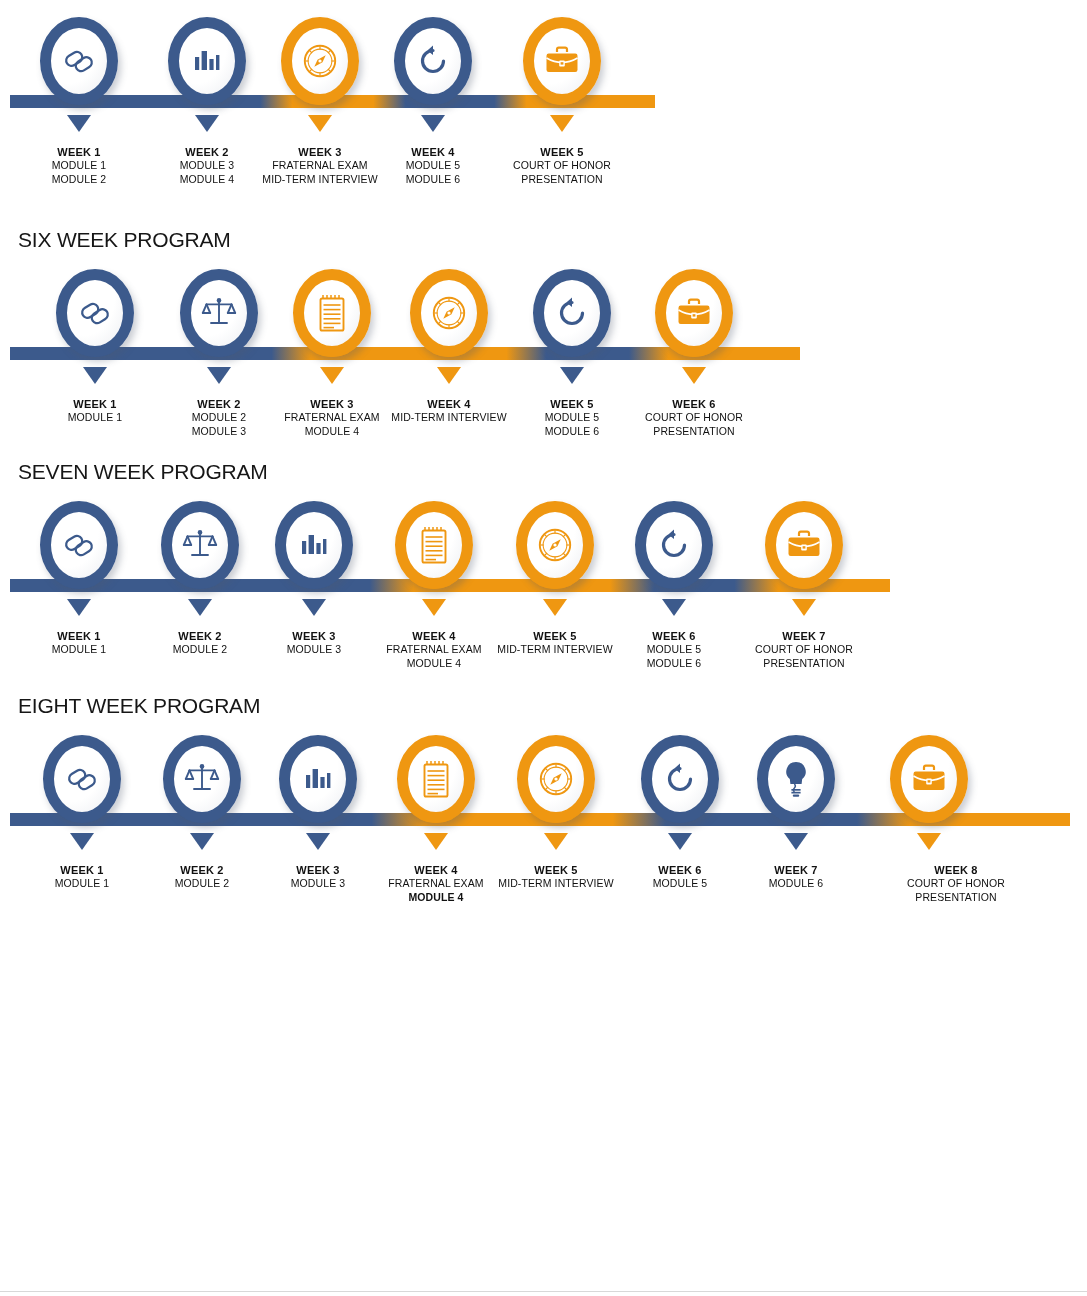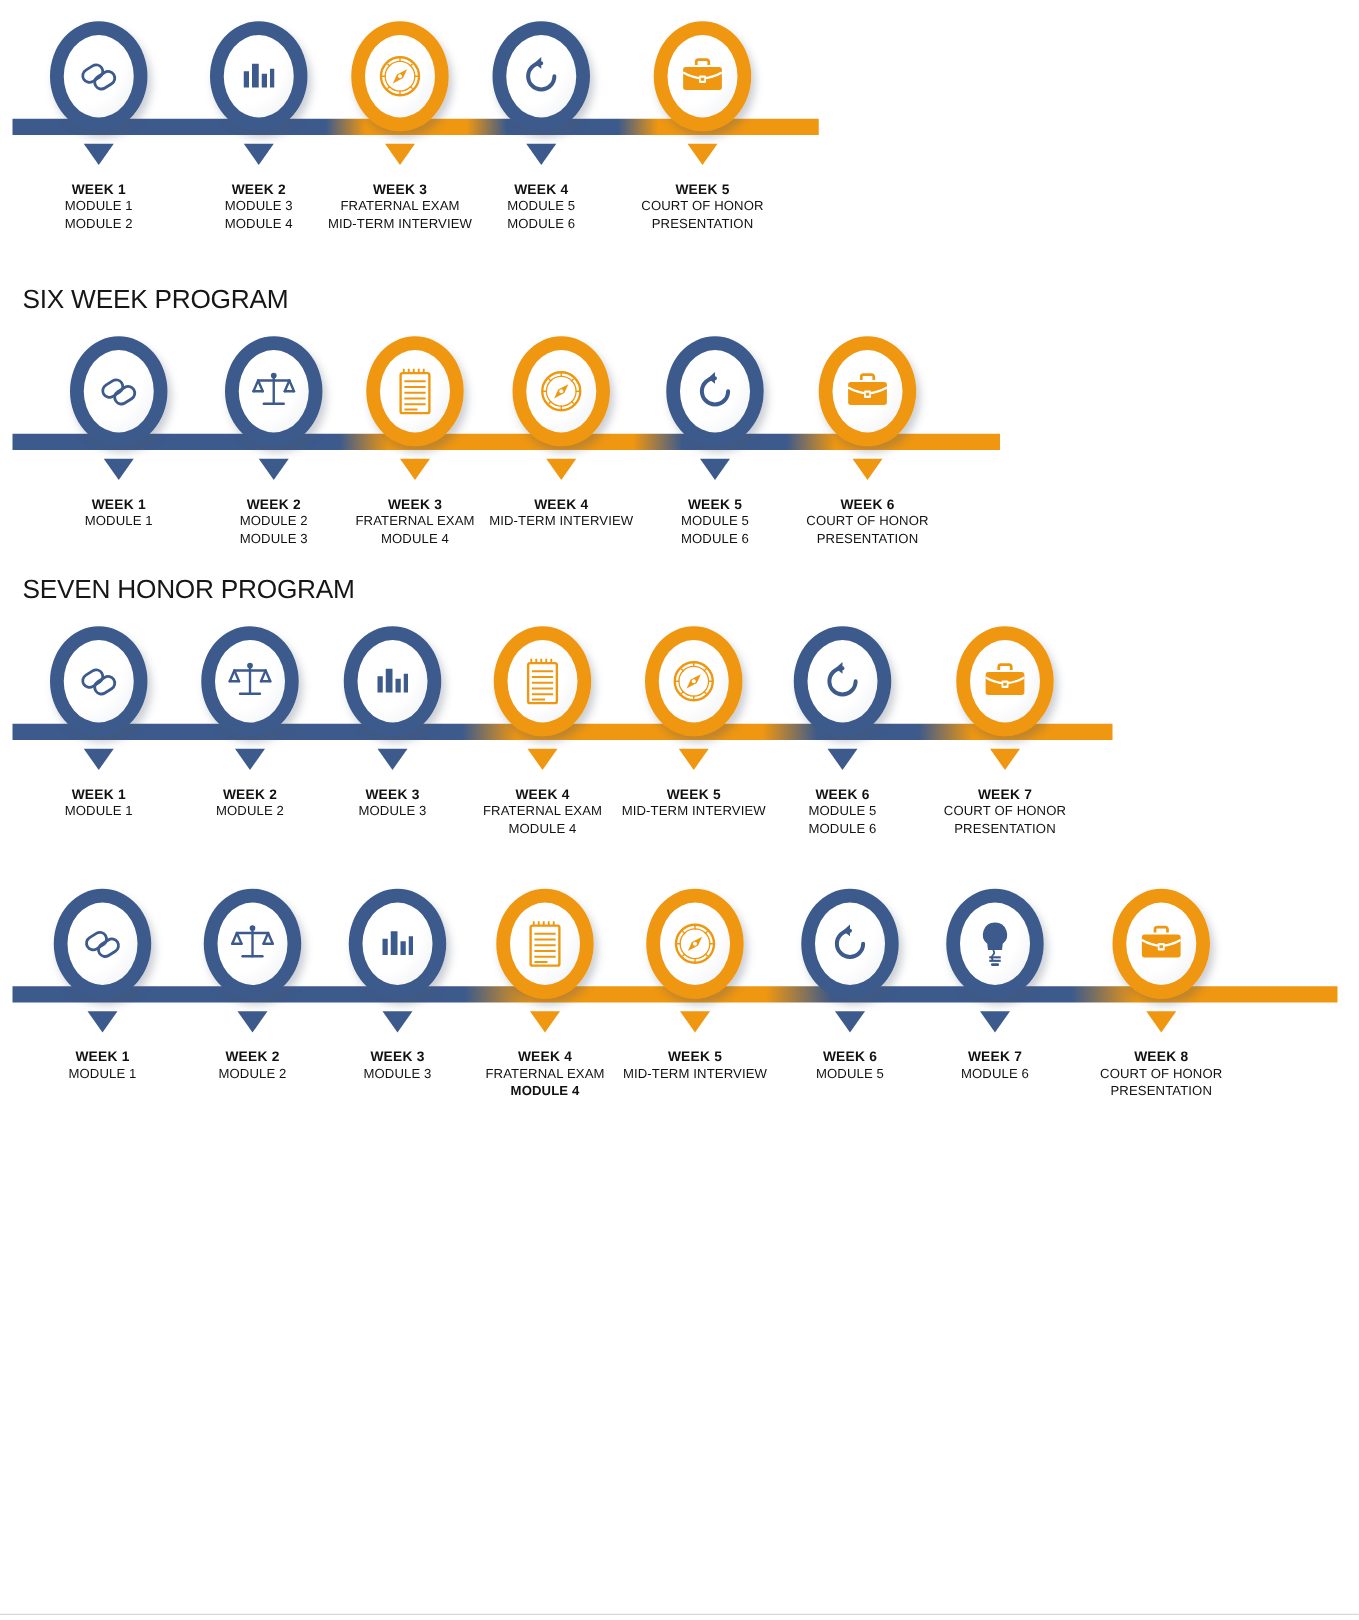--- a/index.html
+++ b/index.html
@@ -354,21 +354,21 @@
             <div class="ln">MODULE 6</div>
           </div>
           <div class="label" style="width: 190px; left: 599px;">
             <div class="wk">WEEK 6</div>
             <div class="ln">COURT OF HONOR</div>
             <div class="ln">PRESENTATION</div>
           </div>
         </div>
       </div>
       <div class="program" style="position: absolute; left: 0px; top: 460px; width: 1087px;">
-        <div class="program-title">SEVEN HONOR PROGRAM</div>
+        <div class="program-title">SEVEN WEEK PROGRAM</div>
         <div class="band">
           <div class="rail" style="width: 880px; background: linear-gradient(to right, rgb(60, 90, 140) 0%, rgb(60, 90, 140) 14.22%, rgb(60, 90, 140) 19.22%, rgb(60, 90, 140) 27.57%, rgb(60, 90, 140) 32.57%, rgb(60, 90, 140) 40.86%, rgb(239, 151, 17) 45.86%, rgb(239, 151, 17) 54.56%, rgb(239, 151, 17) 59.56%, rgb(239, 151, 17) 68.19%, rgb(60, 90, 140) 73.19%, rgb(60, 90, 140) 82.34%, rgb(239, 151, 17) 87.34%, rgb(239, 151, 17) 100%);"></div>
           <div class="node" style="left: 40px;">
             <div class="ring blue"></div>
             <div class="glyph">
               <svg width="34" height="34" viewBox="0 0 32 32">
         <g fill="none" stroke="#3c5a8c" stroke-width="2.1">
           <rect x="3.5" y="9" width="16" height="10" rx="5" transform="rotate(-32 11.5 14)"></rect>
           <rect x="12.5" y="14" width="16" height="10" rx="5" transform="rotate(-32 20.5 19)"></rect>
         </g>
@@ -510,20 +510,21 @@
             <div class="ln">MODULE 6</div>
           </div>
           <div class="label" style="width: 190px; left: 709px;">
             <div class="wk">WEEK 7</div>
             <div class="ln">COURT OF HONOR</div>
             <div class="ln">PRESENTATION</div>
           </div>
         </div>
       </div>
       <div class="program" style="position: absolute; left: 0px; top: 694px; width: 1087px;">
+        <div class="program-title">EIGHT WEEK PROGRAM</div>
         <div class="band">
           <div class="rail" style="width: 1060px; background: linear-gradient(to right, rgb(60, 90, 140) 0%, rgb(60, 90, 140) 11.95%, rgb(60, 90, 140) 16.95%, rgb(60, 90, 140) 23.08%, rgb(60, 90, 140) 28.08%, rgb(60, 90, 140) 34.12%, rgb(239, 151, 17) 39.12%, rgb(239, 151, 17) 45.35%, rgb(239, 151, 17) 50.35%, rgb(239, 151, 17) 56.86%, rgb(60, 90, 140) 61.86%, rgb(60, 90, 140) 68.18%, rgb(60, 90, 140) 73.18%, rgb(60, 90, 140) 79.92%, rgb(239, 151, 17) 84.92%, rgb(239, 151, 17) 100%);"></div>
           <div class="node" style="left: 43px;">
             <div class="ring blue"></div>
             <div class="glyph">
               <svg width="34" height="34" viewBox="0 0 32 32">
         <g fill="none" stroke="#3c5a8c" stroke-width="2.1">
           <rect x="3.5" y="9" width="16" height="10" rx="5" transform="rotate(-32 11.5 14)"></rect>
           <rect x="12.5" y="14" width="16" height="10" rx="5" transform="rotate(-32 20.5 19)"></rect>
         </g>
@@ -677,21 +678,21 @@
             <div class="ln">MID-TERM INTERVIEW</div>
           </div>
           <div class="label" style="width: 190px; left: 585px;">
             <div class="wk">WEEK 6</div>
             <div class="ln">MODULE 5</div>
           </div>
           <div class="label" style="width: 190px; left: 701px;">
             <div class="wk">WEEK 7</div>
             <div class="ln">MODULE 6</div>
           </div>
-          <div class="label" style="width: 190px; left: 834px;">
+          <div class="label" style="width: 190px; left: 861px;">
             <div class="wk">WEEK 8</div>
             <div class="ln">COURT OF HONOR</div>
             <div class="ln">PRESENTATION</div>
           </div>
         </div>
       </div>
     </div>
   <div class="footrule"></div>
 </div>
 

